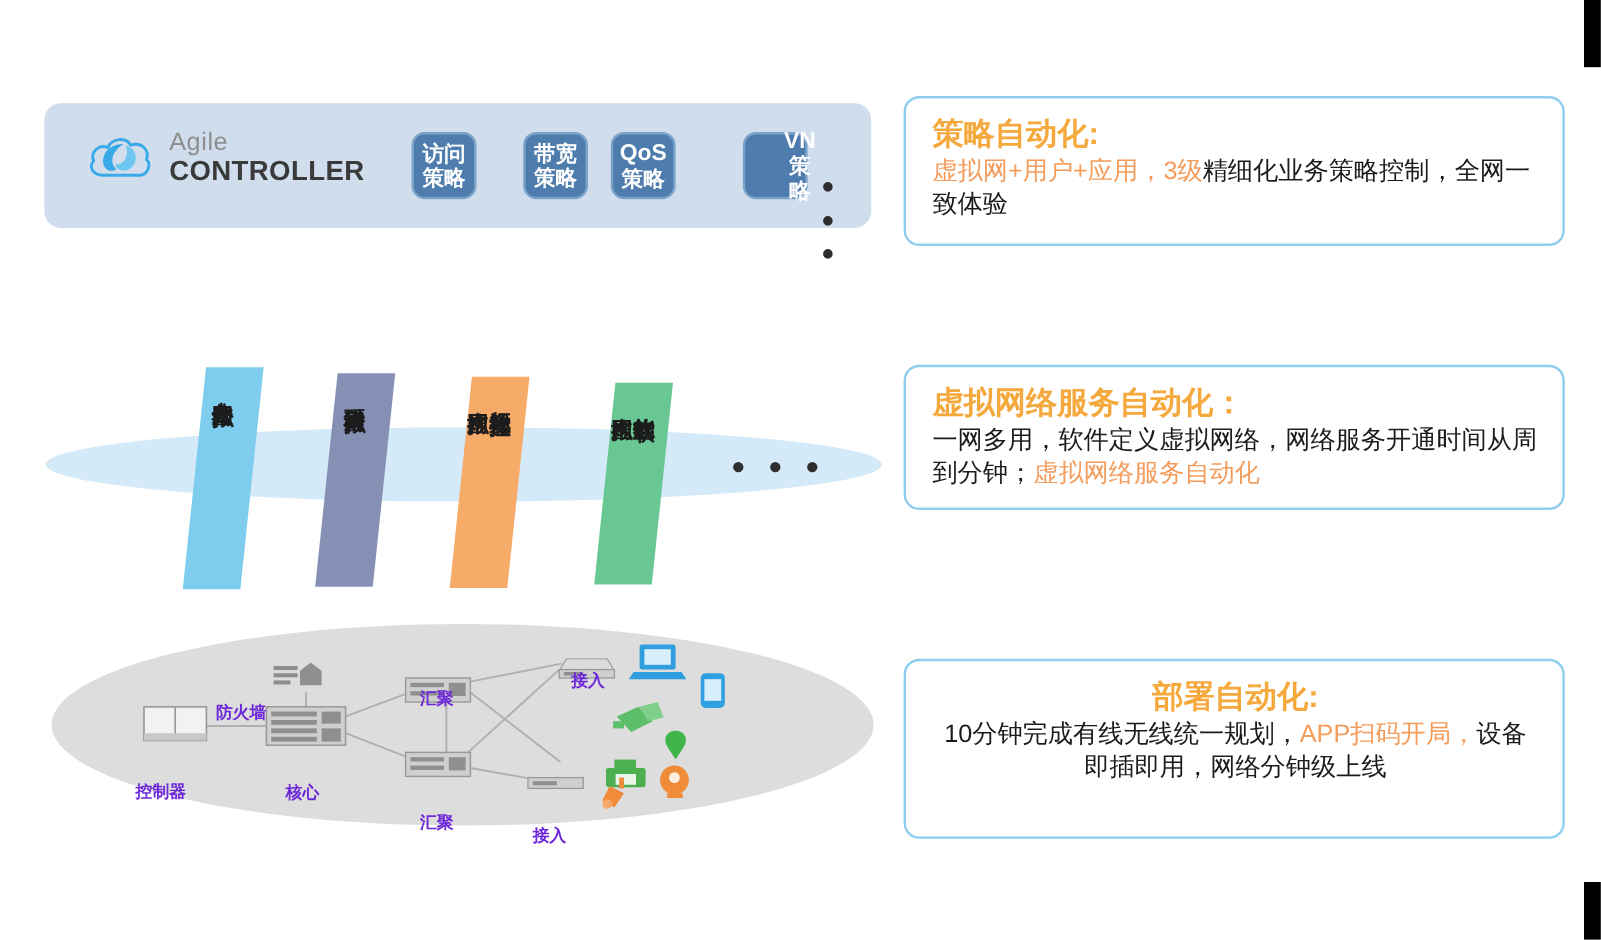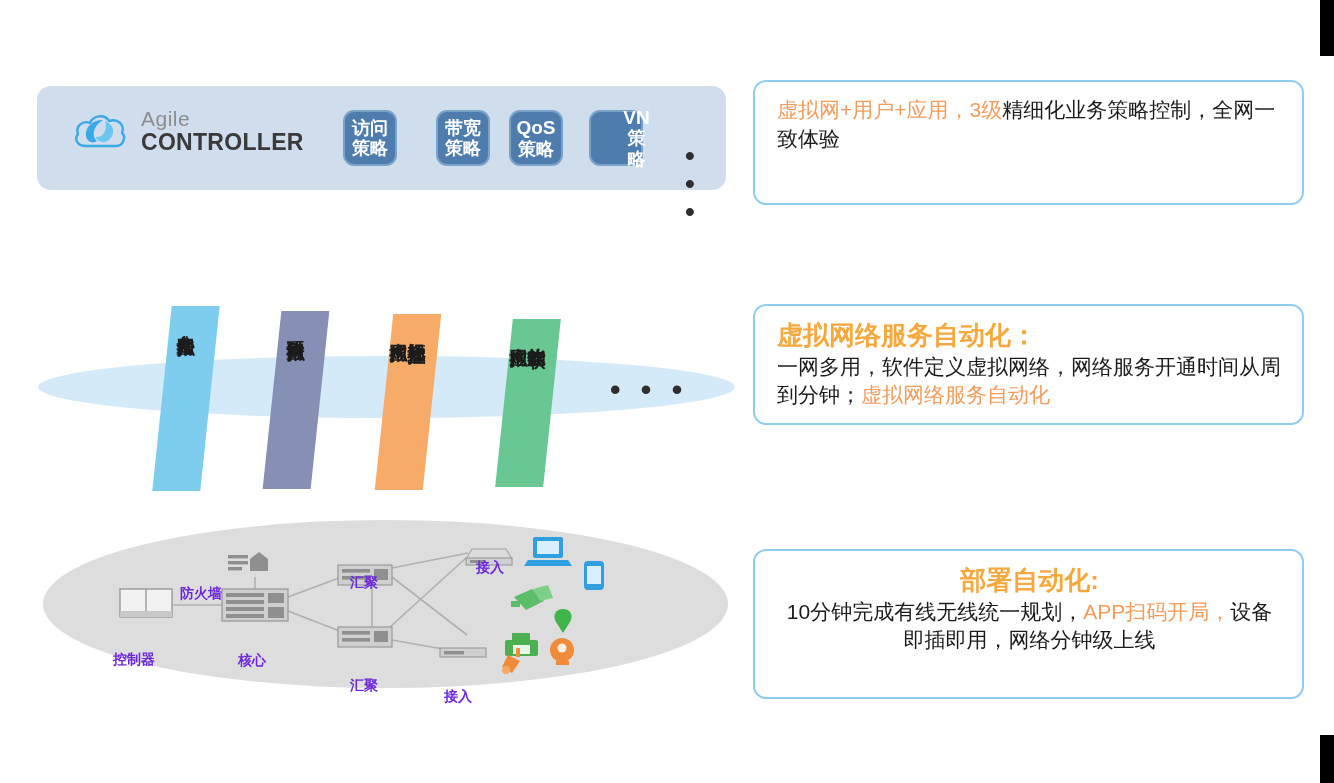--- a/index.html
+++ b/index.html
@@ -24,21 +24,21 @@
   #logo-wrap{position:absolute;left:35px;top:22px;display:flex;align-items:flex-start;gap:13px;}
   .logo-text{line-height:1;}
   .logo-agile{font-size:21px;color:#8d8d8d;letter-spacing:.5px;font-weight:500;}
   .logo-controller{font-size:23px;color:#3a3a3a;font-weight:bold;letter-spacing:.3px;margin-top:2px;}
 
   .badge{position:absolute;top:24px;width:54px;height:56px;border-radius:11px;
          background:#4d7cad;border:2px solid #7ba3c9;box-sizing:border-box;
          color:#ffffff;font-size:18px;line-height:1.12;font-weight:bold;
          display:flex;flex-direction:column;align-items:center;justify-content:center;}
   .badge .l2{display:block;}
-  #badge1{left:306px;} #badge2{left:389px;margin-left:10px;} #badge3{left:472px;} #badge4{left:552px;padding-left:41px;}
+  #badge1{left:306px;} #badge2{left:389px;margin-left:10px;} #badge3{left:472px;} #badge4{left:582px;padding-left:41px;}
   #badge3 .l1{font-size:19px;}
   #badge4 .l1{font-size:19px;}
   #dots-top{position:absolute;left:648px;top:56px;font-size:28px;color:#2e2e2e;
             letter-spacing:5px;font-weight:bold;line-height:1;}
 
   
   #vn-zone{position:absolute;left:0;top:290px;width:750px;height:215px;}
   #vn-ellipse{position:absolute;left:38px;top:66px;width:697px;height:62px;
               border-radius:50%;background:#d4eaf8;}
   .slice{position:absolute;width:48px;box-sizing:border-box;
@@ -249,20 +249,21 @@
   <div class="tlabel" style="left:113px;top:108px;">控制器</div>
   <div class="tlabel" style="left:180px;top:42px;">防火墙</div>
   <div class="tlabel" style="left:238px;top:109px;">核心</div>
   <div class="tlabel" style="left:350px;top:31px;">汇聚</div>
   <div class="tlabel" style="left:350px;top:134px;">汇聚</div>
   <div class="tlabel" style="left:476px;top:16px;">接入</div>
   <div class="tlabel" style="left:444px;top:145px;">接入</div>
 </div>
 
 <div class="card" id="card1">
+  <div class="card-title">策略自动化:</div>
   <div class="card-body">
     <span class="hl">虚拟网+用户+应用，3级</span><span>精细化业务策略控制，全网一致体验</span>
   </div>
 </div>
 
 <div class="card" id="card2">
   <div class="card-title">虚拟网络服务自动化：</div>
   <div class="card-body">
     <span>一网多用，软件定义虚拟网络，网络服务开通时间从周到分钟；</span><span class="hl">虚拟网络服务自动化</span>
   </div>

